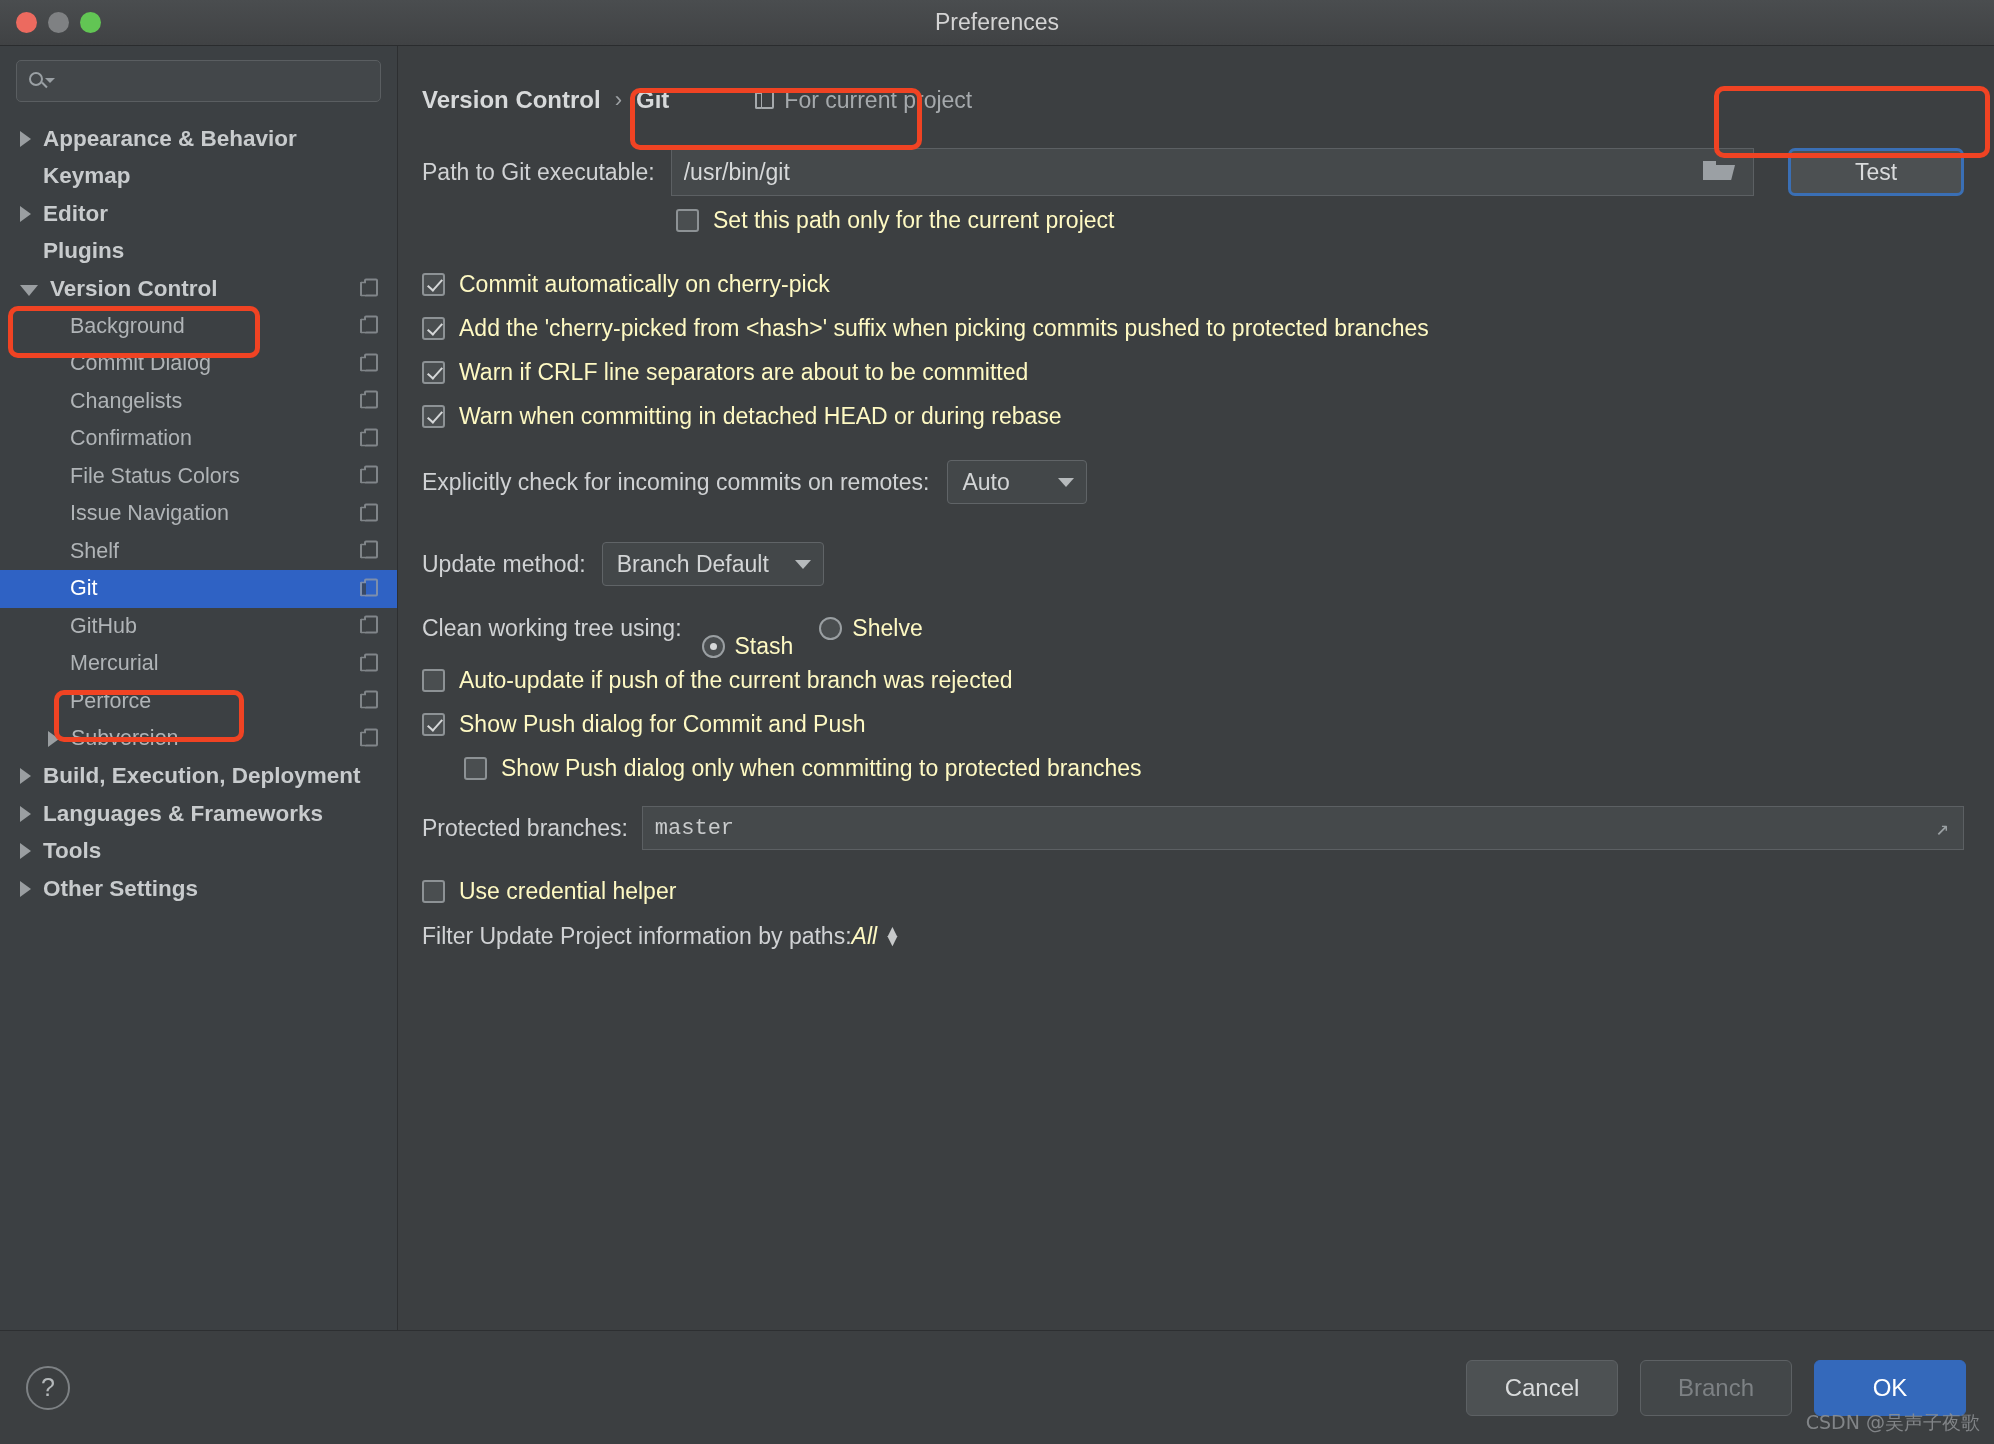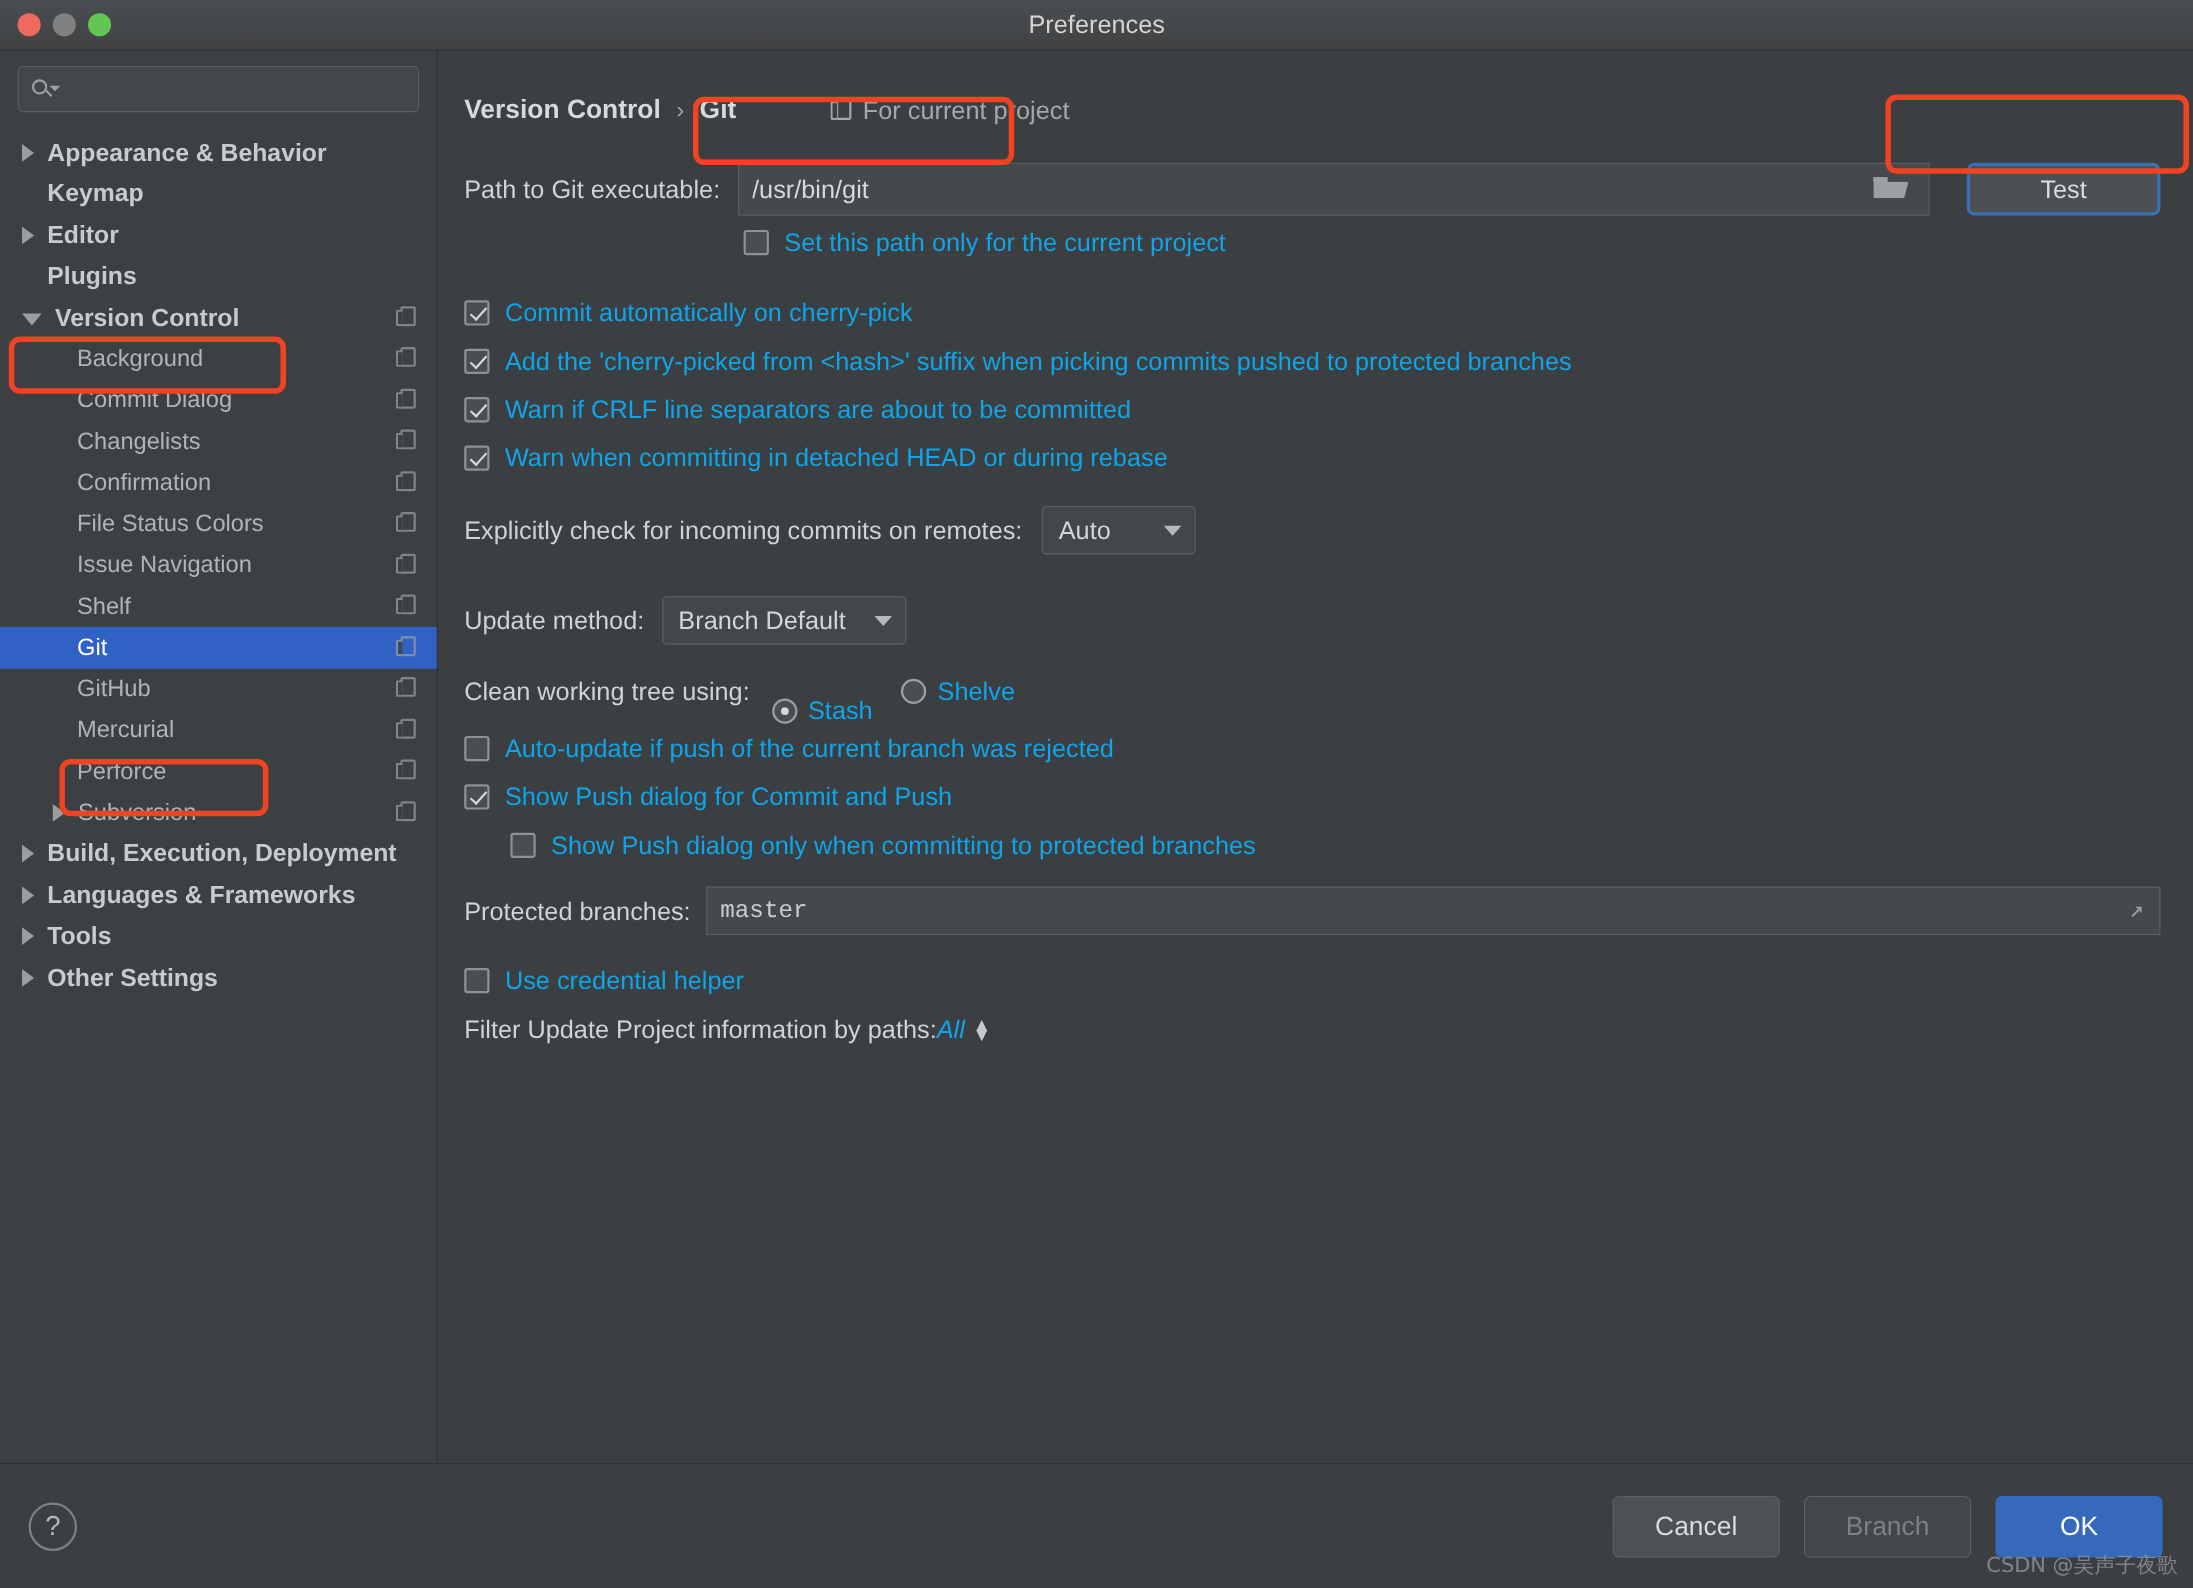--- a/index.html
+++ b/index.html
@@ -179,21 +179,21 @@
     border-radius: 3px; background: #4a4e50;
     position: relative; margin-right: 14px;
   }
   .cb.checked::after {
     content: "";
     position: absolute; left: 7px; top: 1px;
     width: 6px; height: 13px;
     border: solid #d5d7d8; border-width: 0 2.5px 2.5px 0;
     transform: rotate(42deg);
   }
-  .cb-label { font-size: 23px; color: #0ea5e9; }
+  .cb-label { font-size: 23px; color: #fef9c3; }
   .cb-row { display: flex; align-items: center; height: 36px; padding-left: 4px; }
 
   
   .radio {
     width: 23px; height: 23px; border-radius: 50%;
     border: 2px solid #9a9fa2; background: #4a4e50;
     margin-right: 10px; position: relative; flex: 0 0 auto;
   }
   .radio.on::after {
     content: ""; position: absolute; left: 6px; top: 6px;

